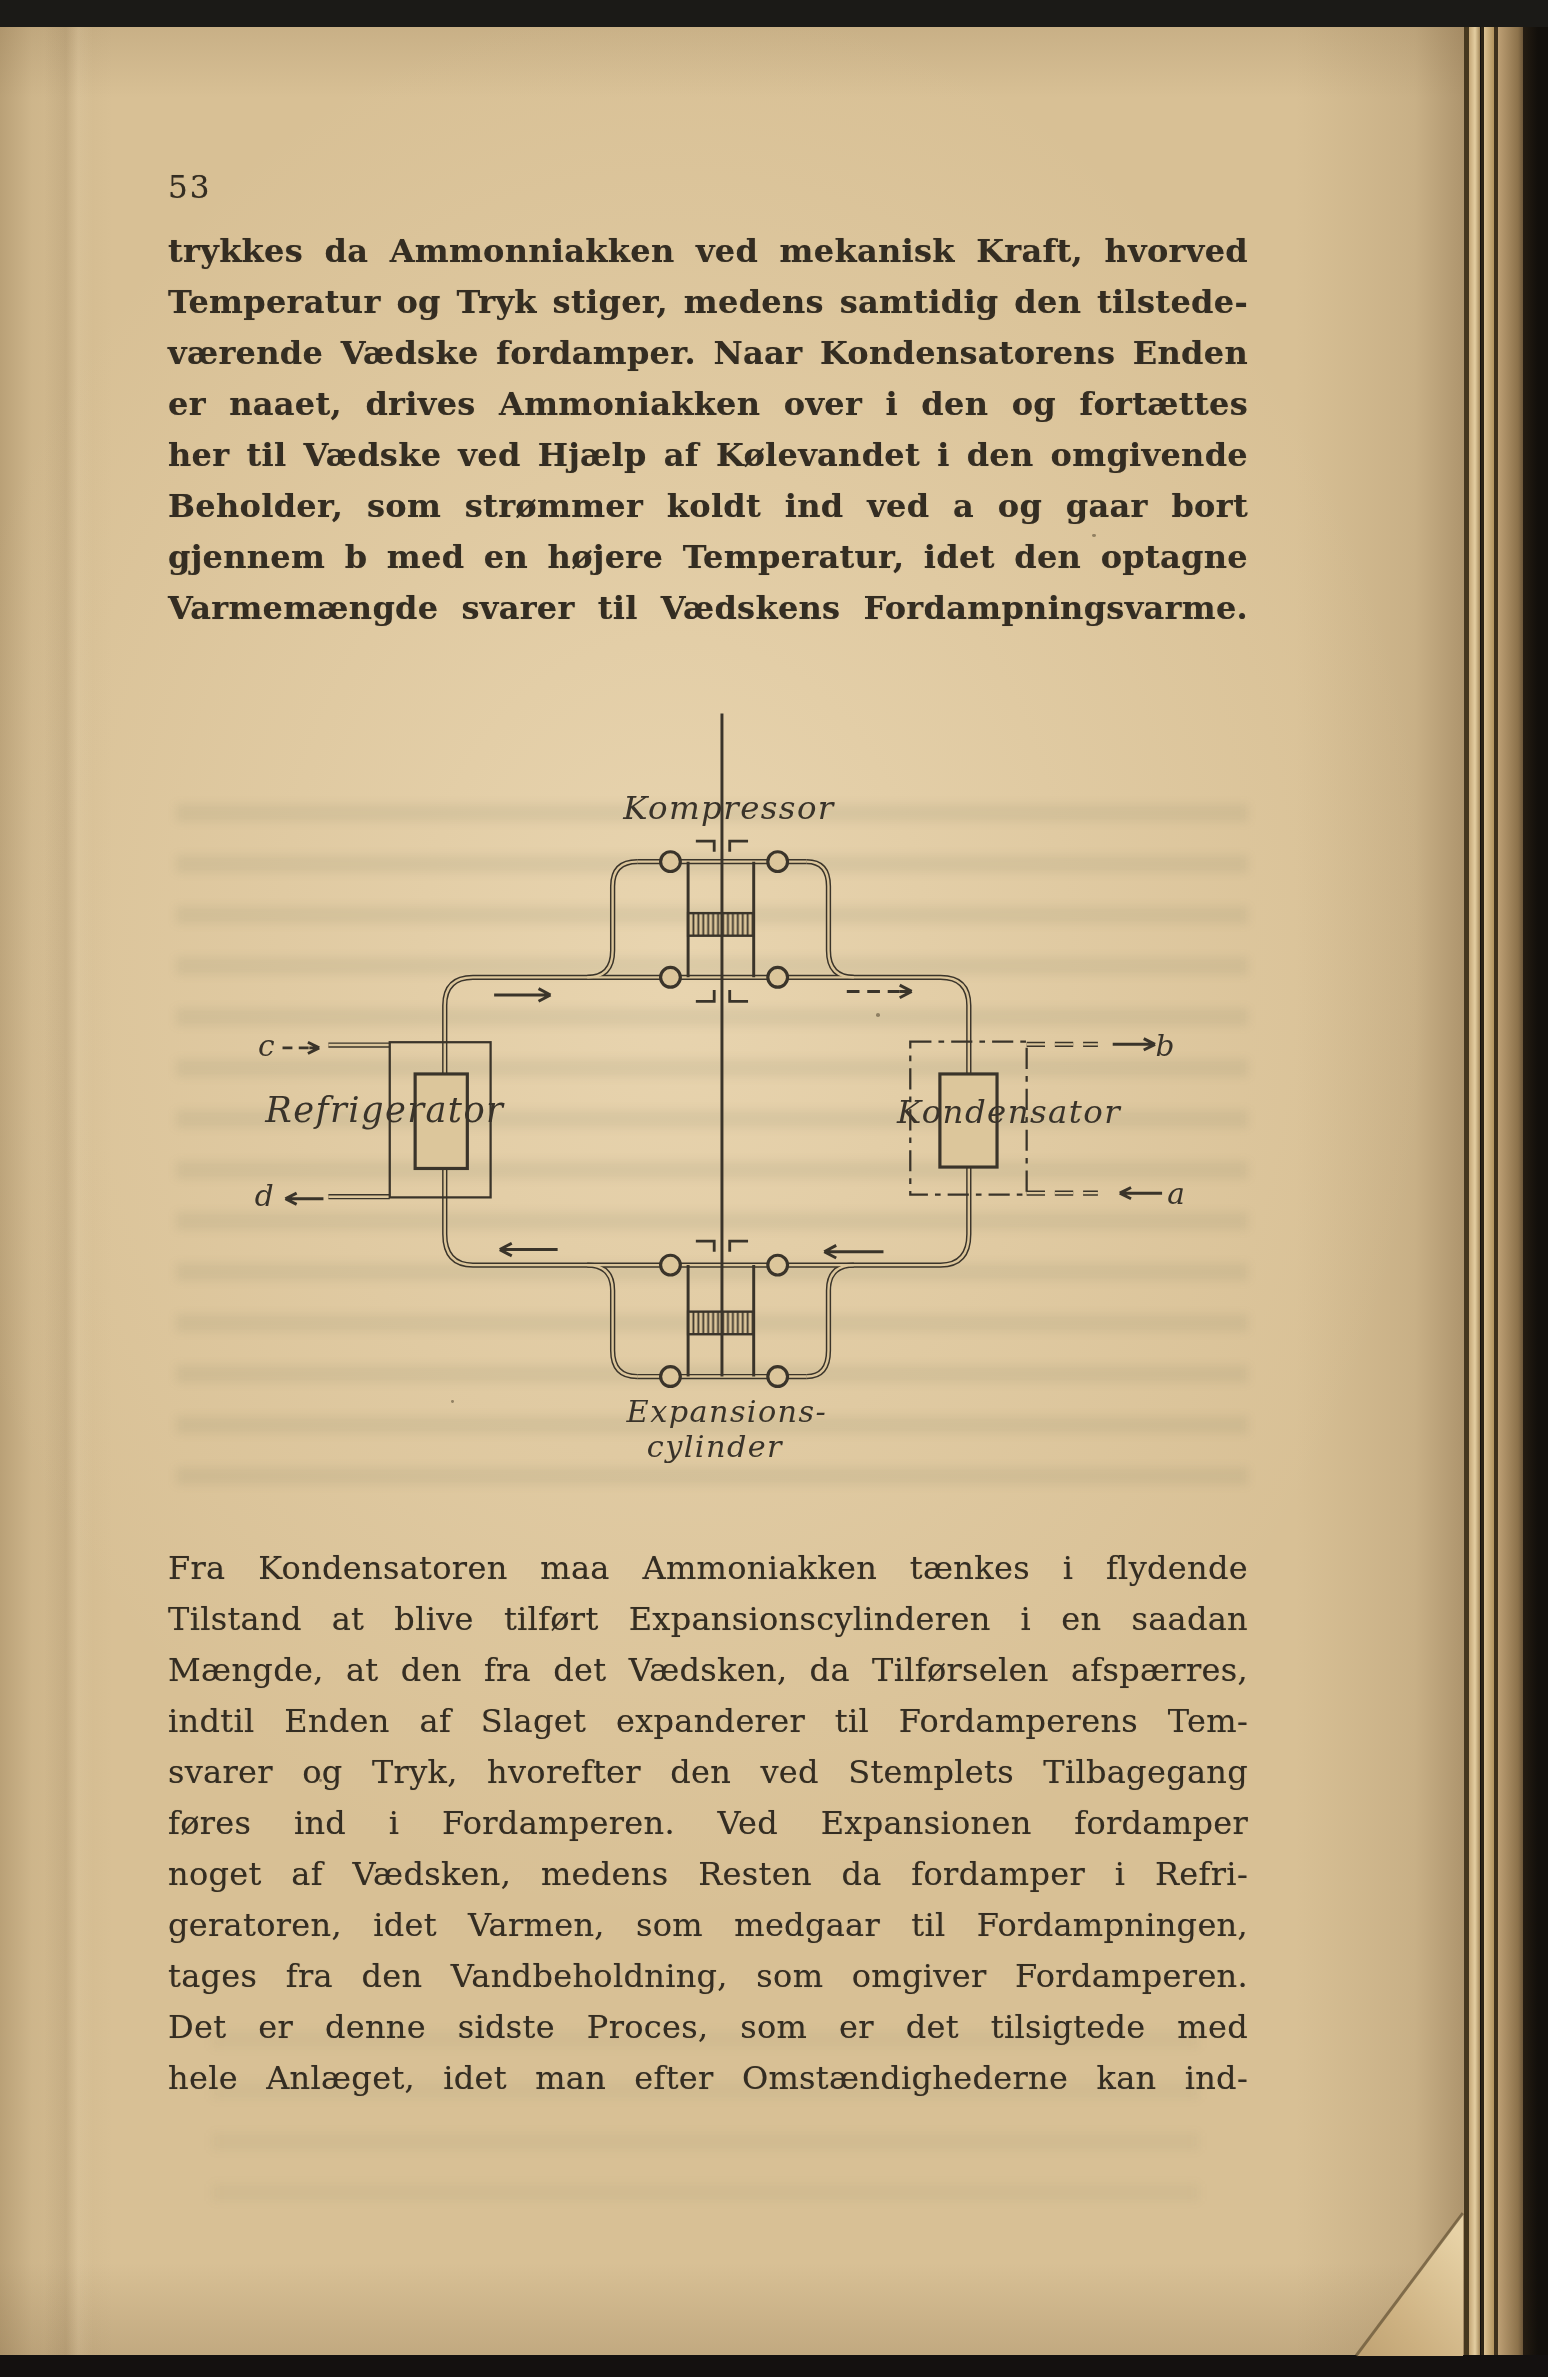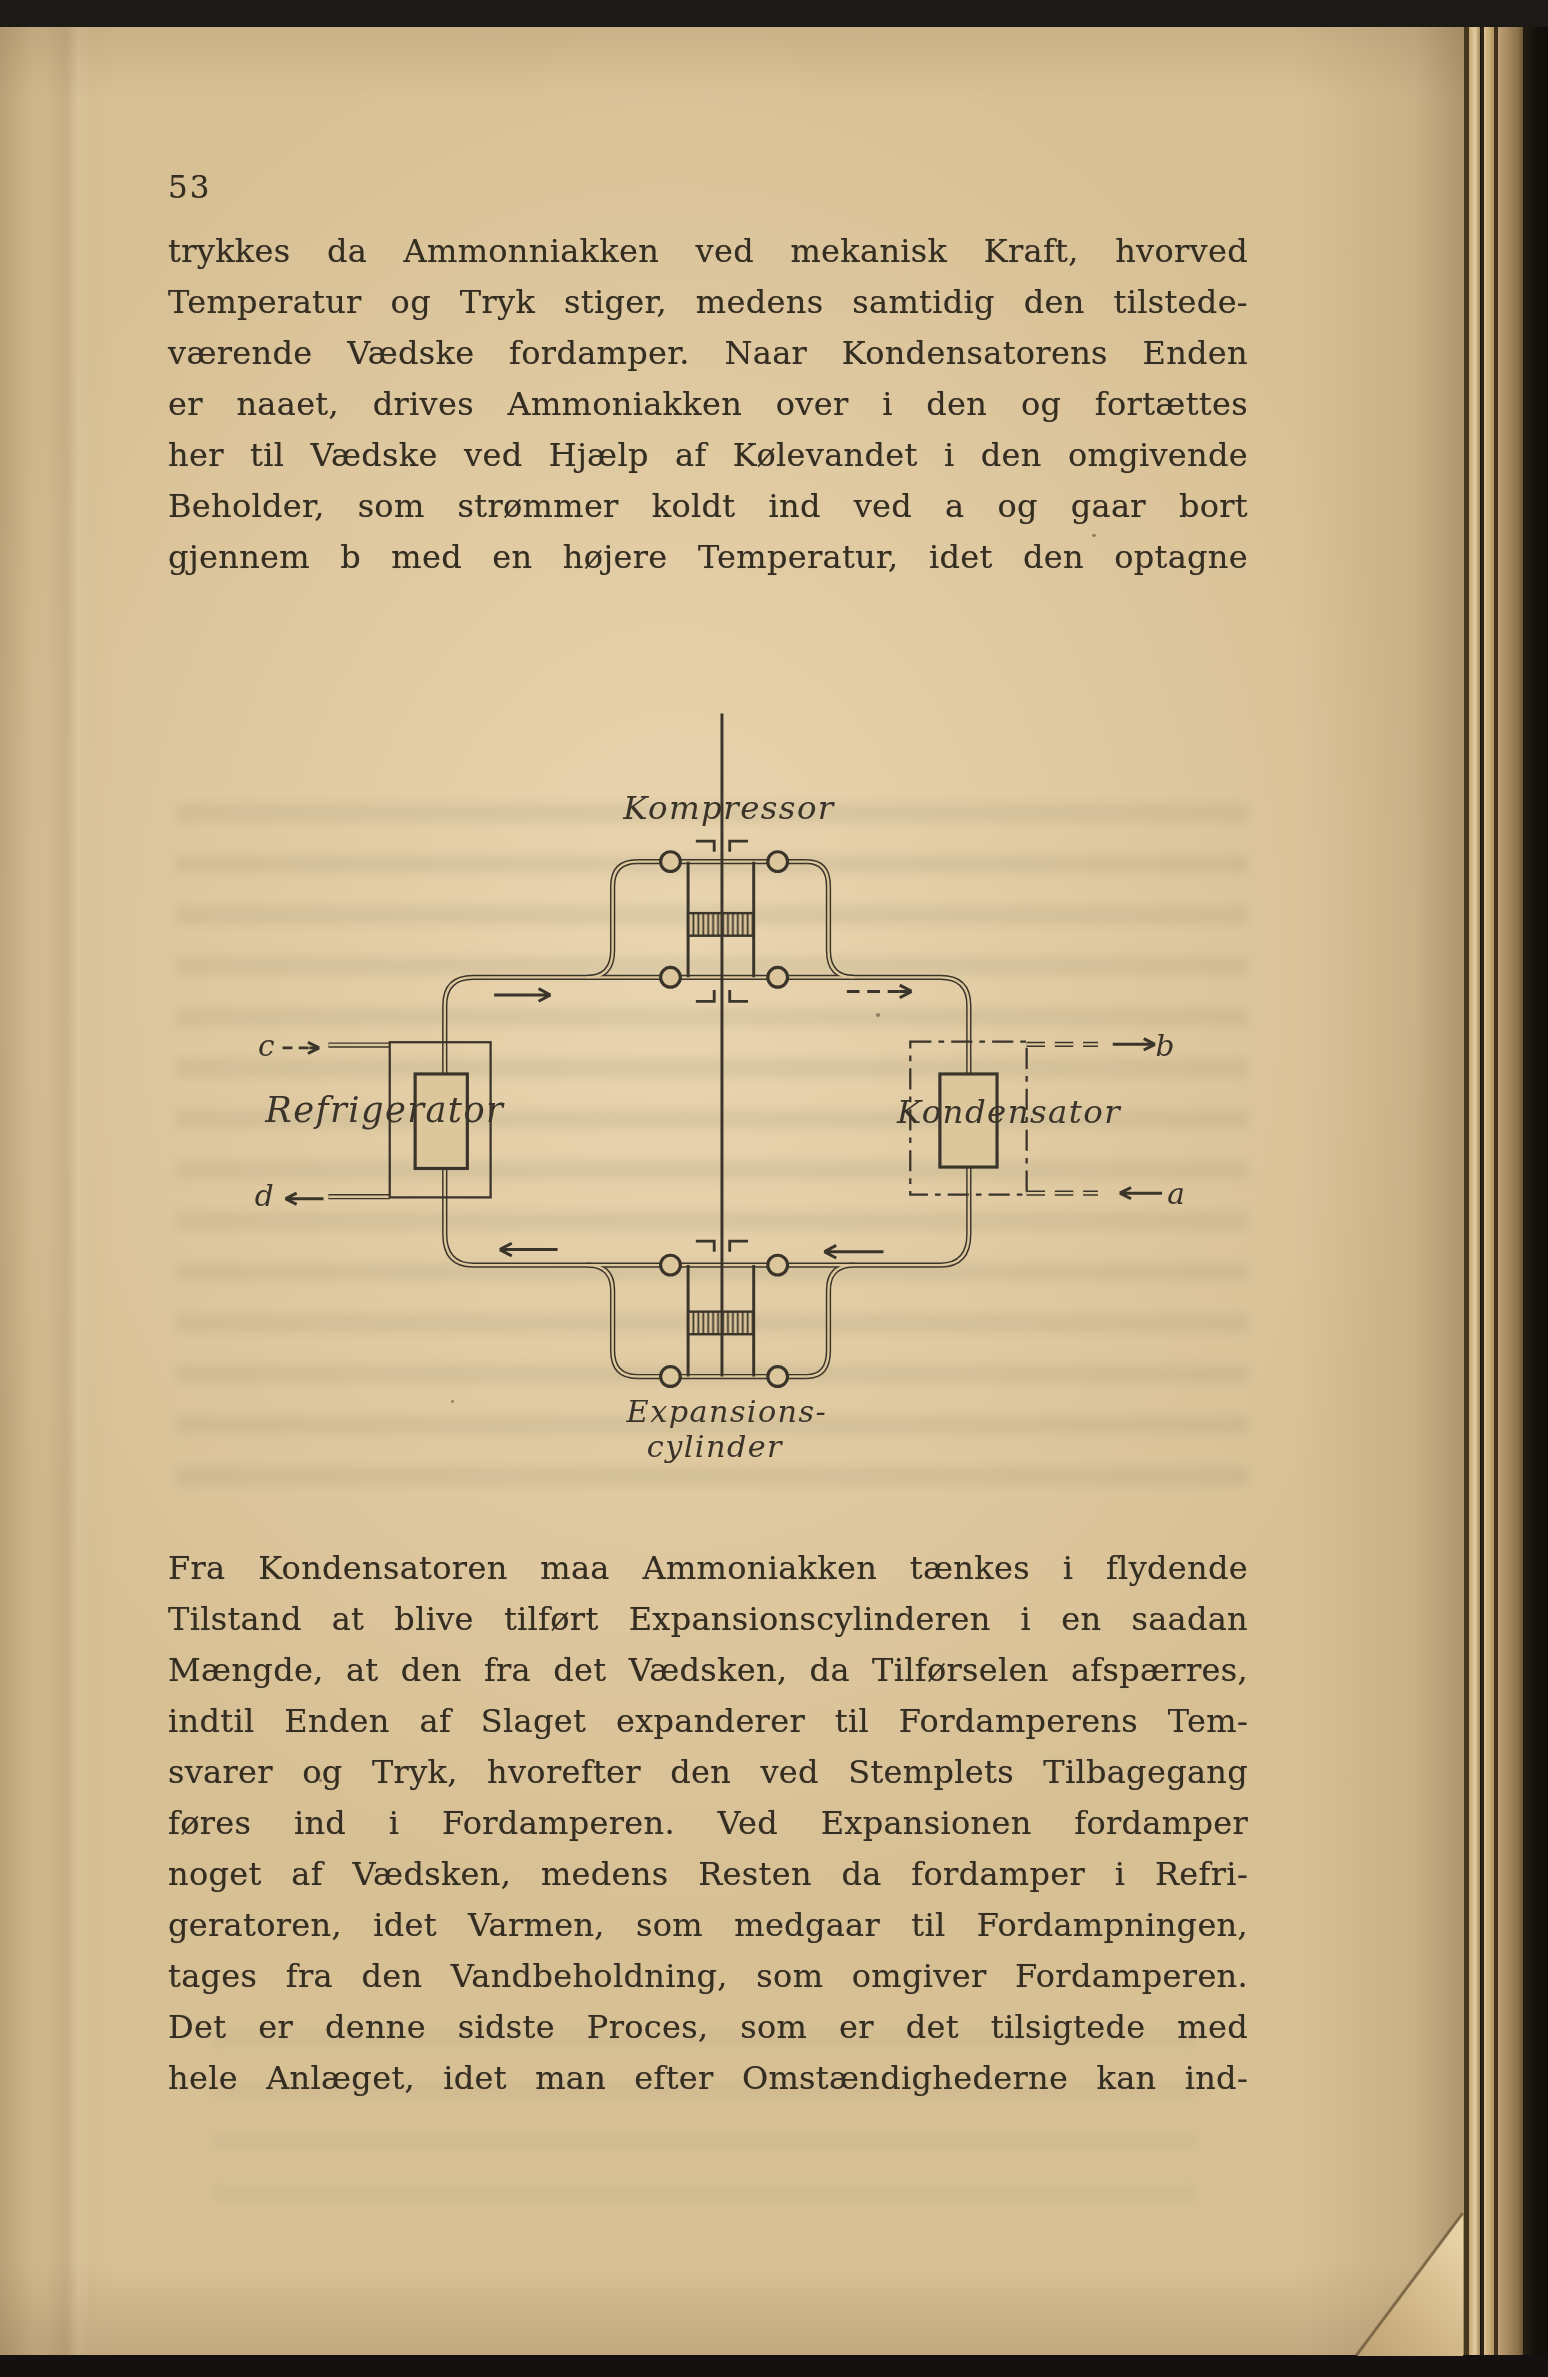--- a/index.html
+++ b/index.html
@@ -29,21 +29,21 @@
     text-align:left;font-size:31px;letter-spacing:2.1px;color:#342d22;
     text-shadow:0 0 0.7px rgba(52,45,34,0.45);
   }
   .para{position:absolute;left:168px;width:1080px;color:#342d22;}
   .para .line{
     font-size:32px;line-height:51px;height:51px;
     text-align:justify;text-align-last:justify;
     letter-spacing:0.3px;word-spacing:3.5px;white-space:nowrap;
     text-shadow:0 0 0.7px rgba(52,45,34,0.42);
   }
-  #para1{top:226px;}
+  #para1{top:226px;font-weight:bold;}
   #para2{top:1527px;margin-top:16px;}
   .diagram{position:absolute;left:212px;top:698px;width:1058px;height:790px;}
   .dlabel{font-style:italic;fill:#39332a;letter-spacing:2px;}
   .bleed{
     position:absolute;left:176px;top:804px;width:1072px;height:691px;
     background:repeating-linear-gradient(180deg, rgba(104,110,80,0.10) 0px 18.3px, rgba(104,110,80,0) 18.3px 51px);
     filter:blur(4.2px);pointer-events:none;
   }
   .bleed2{
     position:absolute;left:212px;top:2031px;width:987px;height:183px;
@@ -82,20 +82,21 @@
 <div class="pageno">53</div>
 
 <div class="para" id="para1">
   <div class="line">trykkes da Ammonniakken ved mekanisk Kraft, hvorved</div>
   <div class="line">Temperatur og Tryk stiger, medens samtidig den tilstede-</div>
   <div class="line">værende Vædske fordamper. Naar Kondensatorens Enden</div>
   <div class="line">er naaet, drives Ammoniakken over i den og fortættes</div>
   <div class="line">her til Vædske ved Hjælp af Kølevandet i den omgivende</div>
   <div class="line">Beholder, som strømmer koldt ind ved a og gaar bort</div>
   <div class="line">gjennem b med en højere Temperatur, idet den optagne</div>
+  <div class="line">Varmemængde svarer til Vædskens Fordampningsvarme.</div>
 </div>
 
 <div class="bleed"></div>
 <div class="bleed2"></div>
 
 <svg class="diagram" viewBox="0 0 1500 1120">
   <defs>
     <pattern id="hatch" width="7" height="12" patternUnits="userSpaceOnUse">
       <rect width="7" height="12" fill="#dcc69b"></rect>
       <path d="M3.5,0 V12" stroke="#3a342a" stroke-width="2.6"></path>

